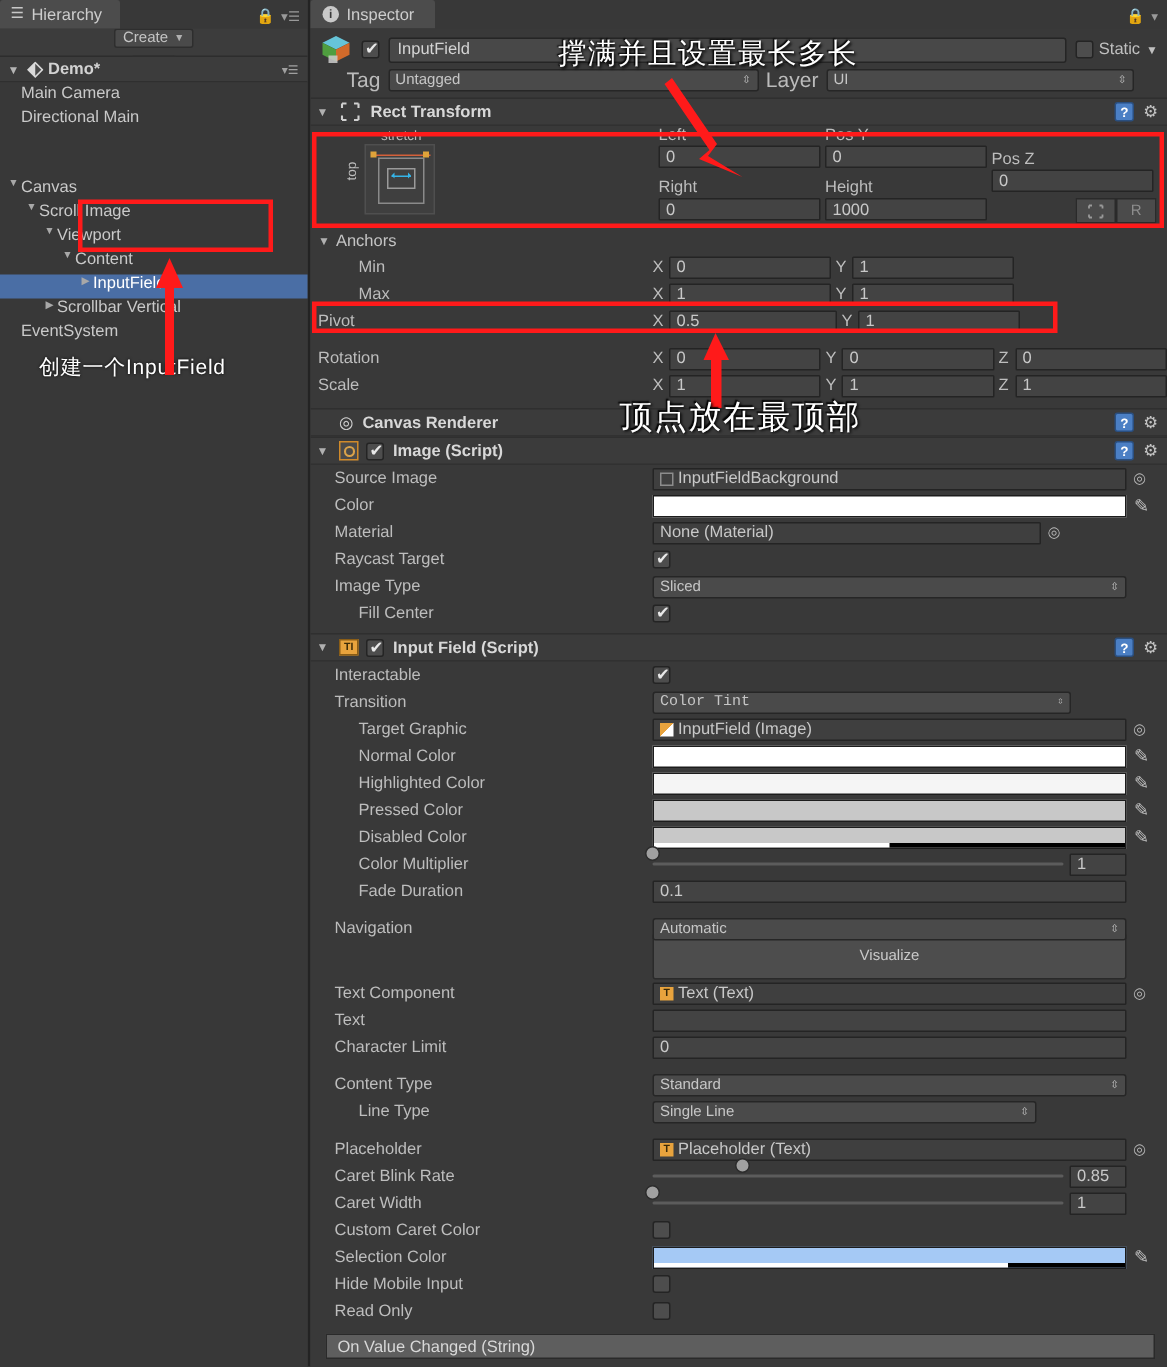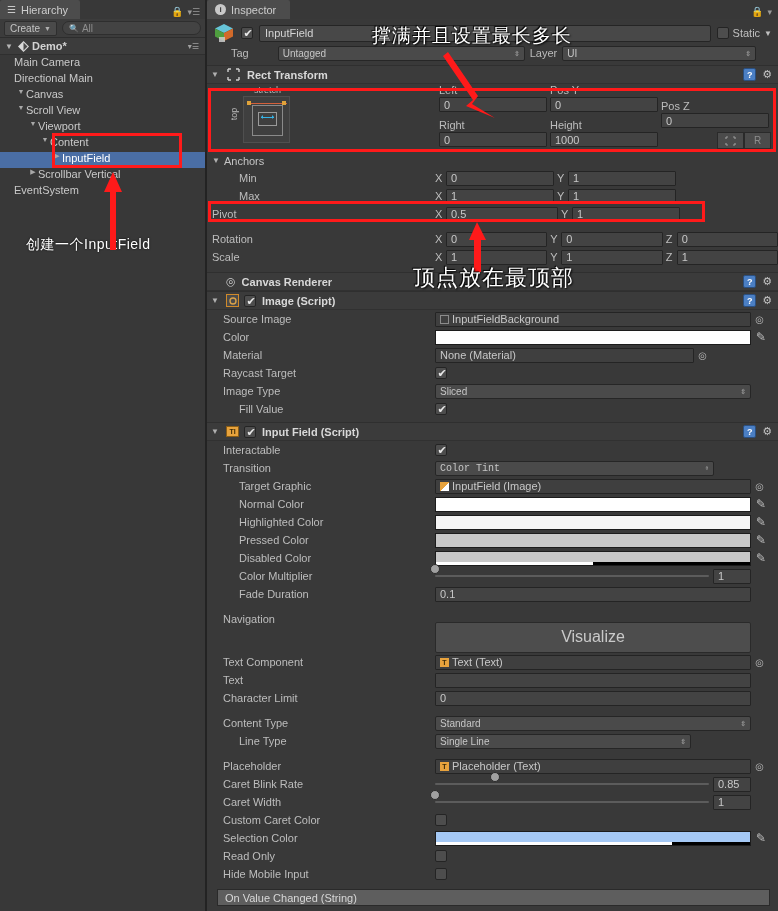--- a/index.html
+++ b/index.html
@@ -20,21 +20,21 @@
   .tab {
     height: 19px; background: #4c4c4c; display: flex; align-items: center;
     padding: 0 12px 0 7px; gap: 5px; color: #cdcdcd; font-size: 11px;
     border-top-left-radius: 2px; border-top-right-radius: 2px;
   }
   .tab .ic { font-size: 10px; color: #c8c8c8; }
   .tab-right-icons { margin-left: auto; display: flex; align-items: center; gap: 4px; padding: 0 5px 2px 0; }
   .lock-ic { font-size: 10px; color: #9a9a9a; }
   .menu-ic { font-size: 9px; color: #9a9a9a; }
 
-  .h-toolbar { height: 19px; background: #3c3c3c; display: flex; align-items: center; padding: 0 4px; gap: 5px; border-bottom: 1px solid #2d2d2d;}
+  .h-toolbar { height: 19px; background: #3c3c3c; display: flex; align-items: center; padding: 0 4px; gap: 5px; border-bottom: 1px solid #2d2d2d; flex-direction: column;}
   .create-btn {
     height: 15px; background: #4a4a4a; border: 1px solid #2e2e2e; border-radius: 2px;
     display: flex; align-items: center; padding: 0 5px; gap: 4px; color: #c4c4c4; font-size: 10px;
   }
   .create-btn .car { font-size: 7px; color: #b0b0b0; }
   .search-box {
     flex: 1; height: 14px; background: #434343; border: 1px solid #2e2e2e; border-radius: 7px;
     display: flex; align-items: center; padding: 0 6px; gap: 3px; color: #8e8e8e; font-size: 10px;
   }
   .search-box .sic { font-size: 8px; color: #9c9c9c; }
@@ -75,21 +75,21 @@
   .cb.on::after {
     content:"✔"; position:absolute; left:0px; top:-2px; font-size:11px; color:#e8e8e8; line-height:14px; width:12px; text-align:center;
   }
   .name-field {
     flex:1; height:17px; background:#484848; border:1px solid #252525; border-radius:2px;
     display:flex; align-items:center; padding:0 5px; color:#d4d4d4; font-size:11px;
   }
   .static-wrap { display:flex; align-items:center; gap:4px; flex:none; color:#c0c0c0; font-size:11px; }
   .static-wrap .car { font-size:8px; }
   .obj-row2 { display:flex; align-items:center; gap:5px; height:16px; padding-left:18px; }
-  .lblsm { color:#bbbbbb; font-size:11px; }
+  .lblsm { color:#bbbbbb; font-size:14px; }
   .dropdown {
     height:15px; background:#4a4a4a; border:1px solid #262626; border-radius:2px;
     display:flex; align-items:center; padding:0 4px; color:#c6c6c6; font-size:10px; position:relative;
   }
   .dropdown .arrows { position:absolute; right:4px; font-size:7px; color:#bdbdbd; line-height:7px; }
 
   
   .comp-head {
     height:19px; display:flex; align-items:center; gap:6px; padding:0 6px 0 4px;
     background:#3b3b3b; border-top:1px solid #2f2f2f; border-bottom:1px solid #313131;
@@ -112,21 +112,21 @@
   .field.obj { background:#3f3f3f; gap:3px; position:relative; padding-right:16px;}
   .field.obj .objdot { position:absolute; right:-14px; top:1px; font-size:10px; color:#b4b4b4; }
   .swatch { height:15px; border:1px solid #1c1c1c; position:relative; }
   .swatch .alpha { position:absolute; bottom:0; left:0; height:3px; background:#ffffff; }
   .swatch .alphabg { position:absolute; bottom:0; left:0; right:0; height:3px; background:#000; }
   .eyedrop { font-size:12px; color:#c0c0c0; margin-left:5px; transform:rotate(0deg); }
 
   .slider-track { height:2px; background:#5c5c5c; border-radius:1px; position:relative; }
   .slider-knob { width:10px; height:10px; border-radius:50%; background:#a0a0a0; border:1px solid #2c2c2c; position:absolute; top:-5px; }
 
-  .btn-wide { height:31px; background:#4d4d4d; border:1px solid #2a2a2a; border-radius:2px; display:flex; align-items:center; justify-content:center; color:#c9c9c9; font-size:16px; }
+  .btn-wide { height:31px; background:#4d4d4d; border:1px solid #2a2a2a; border-radius:2px; display:flex; align-items:center; justify-content:center; color:#c9c9c9; font-size:10px; }
 
   .section-head { height:17px; display:flex; align-items:center; padding-left:5px; gap:4px; }
   .section-head .tri { font-size:8px; color:#b0b0b0; }
   .section-head .lbl { font-size:11px; color:#c4c4c4; }
 
   .xy-lab { color:#bdbdbd; font-size:11px; width:11px; flex:none; }
 
   .event-bar { margin:6px 8px 0 10px; height:17px; background:#5e5e5e; border:1px solid #2a2a2a; display:flex; align-items:center; padding:0 7px; color:#d8d8d8; font-size:11px; }
 
   
@@ -192,27 +192,27 @@
 
     <div class="h-list" id="htree">
         <div class="h-item" style="padding-left: 4px;">
           <span class="tri empty"></span>
           <span class="name">Main Camera</span>
         </div>
         <div class="h-item" style="padding-left: 4px;">
           <span class="tri empty"></span>
           <span class="name">Directional Main</span>
         </div>
+        <div class="h-item" style="padding-left: 4px; margin-top: 31px;">
+          <span class="tri">▼</span>
+          <span class="name">Canvas</span>
+        </div>
         <div class="h-item" style="padding-left: 16px;">
           <span class="tri">▼</span>
-          <span class="name">Canvas</span>
-        </div>
-        <div class="h-item" style="padding-left: 16px;">
-          <span class="tri">▼</span>
-          <span class="name">Scroll View</span>
+          <span class="name">Scroll Image</span>
         </div>
         <div class="h-item" style="padding-left: 28px;">
           <span class="tri">▼</span>
           <span class="name">Viewport</span>
         </div>
         <div class="h-item" style="padding-left: 40px;">
           <span class="tri">▼</span>
           <span class="name">Content</span>
         </div>
         <div class="h-item sel" style="padding-left: 52px;">
@@ -263,21 +263,21 @@
             <span>InputField</span>
           </span>
           <span class="static-wrap">
             <span class="cb"></span>
             <span>Static</span>
             <span class="car">▼</span>
           </span>
         </div>
         <div class="obj-row2">
           <span class="lblsm">Tag</span>
-          <span class="dropdown" style="width:247px;margin-left:24px;">
+          <span class="dropdown" style="width:247px;">
             <span>Untagged</span>
             <span class="arrows">⇳</span>
           </span>
           <span class="lblsm">Layer</span>
           <span class="dropdown" style="flex:1;margin-right:16px;">
             <span>UI</span>
             <span class="arrows">⇳</span>
           </span>
         </div>
       </div>
@@ -485,21 +485,21 @@
 
       <div class="prop">
         <span class="plabel">Image Type</span>
         <span class="dropdown" style="width:316px;">
           <span>Sliced</span>
           <span class="arrows">⇳</span>
         </span>
       </div>
 
       <div class="prop">
-        <span class="plabel ind">Fill Value</span>
+        <span class="plabel ind">Fill Center</span>
         <span class="cb on"></span>
       </div>
 
       <div class="comp-head" style="margin-top:4px;">
         <span class="tri">▼</span>
         <span style="width:13px;height:11px;background:#e8a33d;border:1px solid #8a5d16;display:flex;align-items:center;justify-content:center;font-size:7px;color:#3a2a08;font-weight:bold;">TI</span>
         <span class="cb on" style="margin-left:-1px;"></span>
         <span class="comp-title">Input Field (Script)</span>
         <span class="right">
           <span class="help-ic">?</span>
@@ -569,20 +569,24 @@
 
       <div class="prop">
         <span class="plabel ind">Fade Duration</span>
         <span class="field" style="width:316px;">
             <span>0.1</span>
           </span>
       </div>
 
       <div class="prop" style="margin-top:7px;">
         <span class="plabel">Navigation</span>
+        <span class="dropdown" style="width:316px;">
+          <span>Automatic</span>
+          <span class="arrows">⇳</span>
+        </span>
       </div>
 
       <div class="prop">
         <span class="plabel"></span>
         <span class="btn-wide" style="width:316px;">
           <span>Visualize</span>
         </span>
       </div>
 
       <div class="prop" style="margin-top:7px;">
@@ -663,26 +667,26 @@
       <div class="prop">
         <span class="plabel">Selection Color</span>
         <span class="swatch" style="width:316px;background:#a5c9f5;">
           <span class="alphabg"></span>
             <span class="alpha" id="sel-alpha" style="width: 75%;"></span>
         </span>
         <span class="eyedrop">✎</span>
       </div>
 
       <div class="prop">
+        <span class="plabel">Hide Mobile Input</span>
+        <span class="cb"></span>
+      </div>
+
+      <div class="prop">
         <span class="plabel">Read Only</span>
-        <span class="cb"></span>
-      </div>
-
-      <div class="prop">
-        <span class="plabel">Hide Mobile Input</span>
         <span class="cb"></span>
       </div>
 
       <div class="event-bar">
         <span>On Value Changed (String)</span>
       </div>
 
     </div>
   </div>
 </div>

